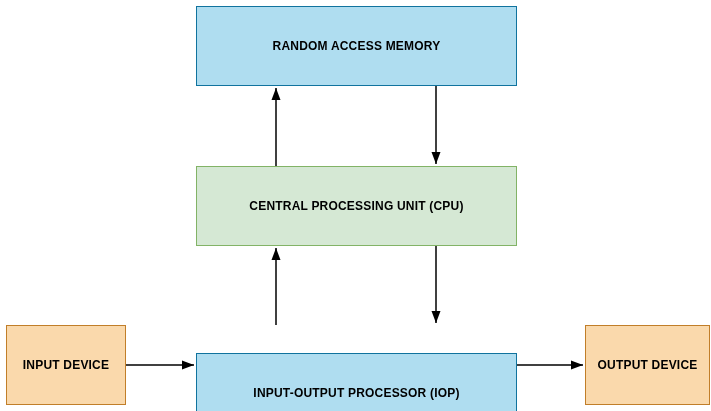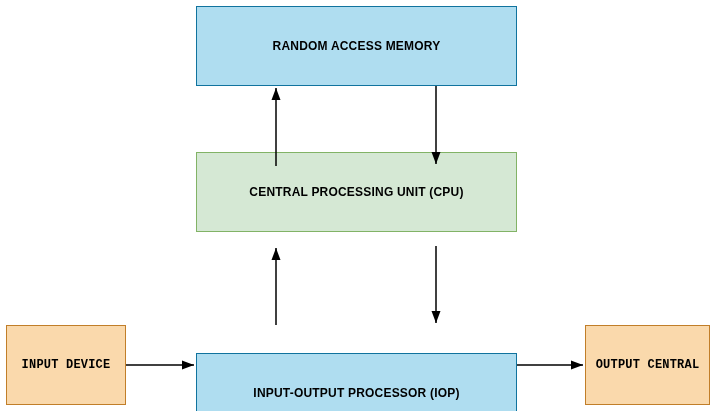--- a/index.html
+++ b/index.html
@@ -34,24 +34,23 @@
     background: var(--blue_fill, #AFDDF0);
     border-color: var(--blue_stroke, #10739E);
   }
   .node.green {
     background: var(--green_fill, #D5E8D4);
     border-color: var(--green_stroke, #82B366);
   }
   .node.orange {
     background: var(--orange_fill, #FAD9AC);
     border-color: var(--orange_stroke, #C17E29);
-    font-family: Liberation Mono, monospace;
   }
   #node-ram    { left: 196px; top:   6px; width: 321px; height: 80px; }
-  #node-cpu    { left: 196px; top: 152px; width: 321px; height: 80px; }
+  #node-cpu    { left: 196px; top: 166px; width: 321px; height: 80px; }
   #node-iop    { left: 196px; top: 325px; width: 321px; height: 80px; margin-top: 28px; }
   #node-input  { left:   6px; top: 325px; width: 120px; height: 80px; }
   #node-output { left: 585px; top: 325px; width: 125px; height: 80px; }
   svg.edges {
     position: absolute;
     left: 0;
     top: 0;
     width: 711px;
     height: 411px;
     pointer-events: none;
@@ -76,21 +75,21 @@
 
   <div class="node blue" id="node-iop">
     <span>INPUT-OUTPUT PROCESSOR (IOP)</span>
   </div>
 
   <div class="node orange" id="node-input">
     <span>INPUT DEVICE</span>
   </div>
 
   <div class="node orange" id="node-output">
-    <span>OUTPUT CENTRAL</span>
+    <span>OUTPUT DEVICE</span>
   </div>
 
   <svg class="edges" viewBox="0 0 711 411" xmlns="http://www.w3.org/2000/svg">
     <defs>
       <marker id="arrowhead" markerUnits="userSpaceOnUse" markerWidth="14" markerHeight="10" viewBox="0 0 14 10" refX="13" refY="5" orient="auto">
         <path d="M1,0.5 L13,5 L1,9.5 Z" fill="#000000"></path>
       </marker>
     </defs>
 
     <line x1="276" y1="166" x2="276" y2="88" marker-end="url(#arrowhead)"></line>

